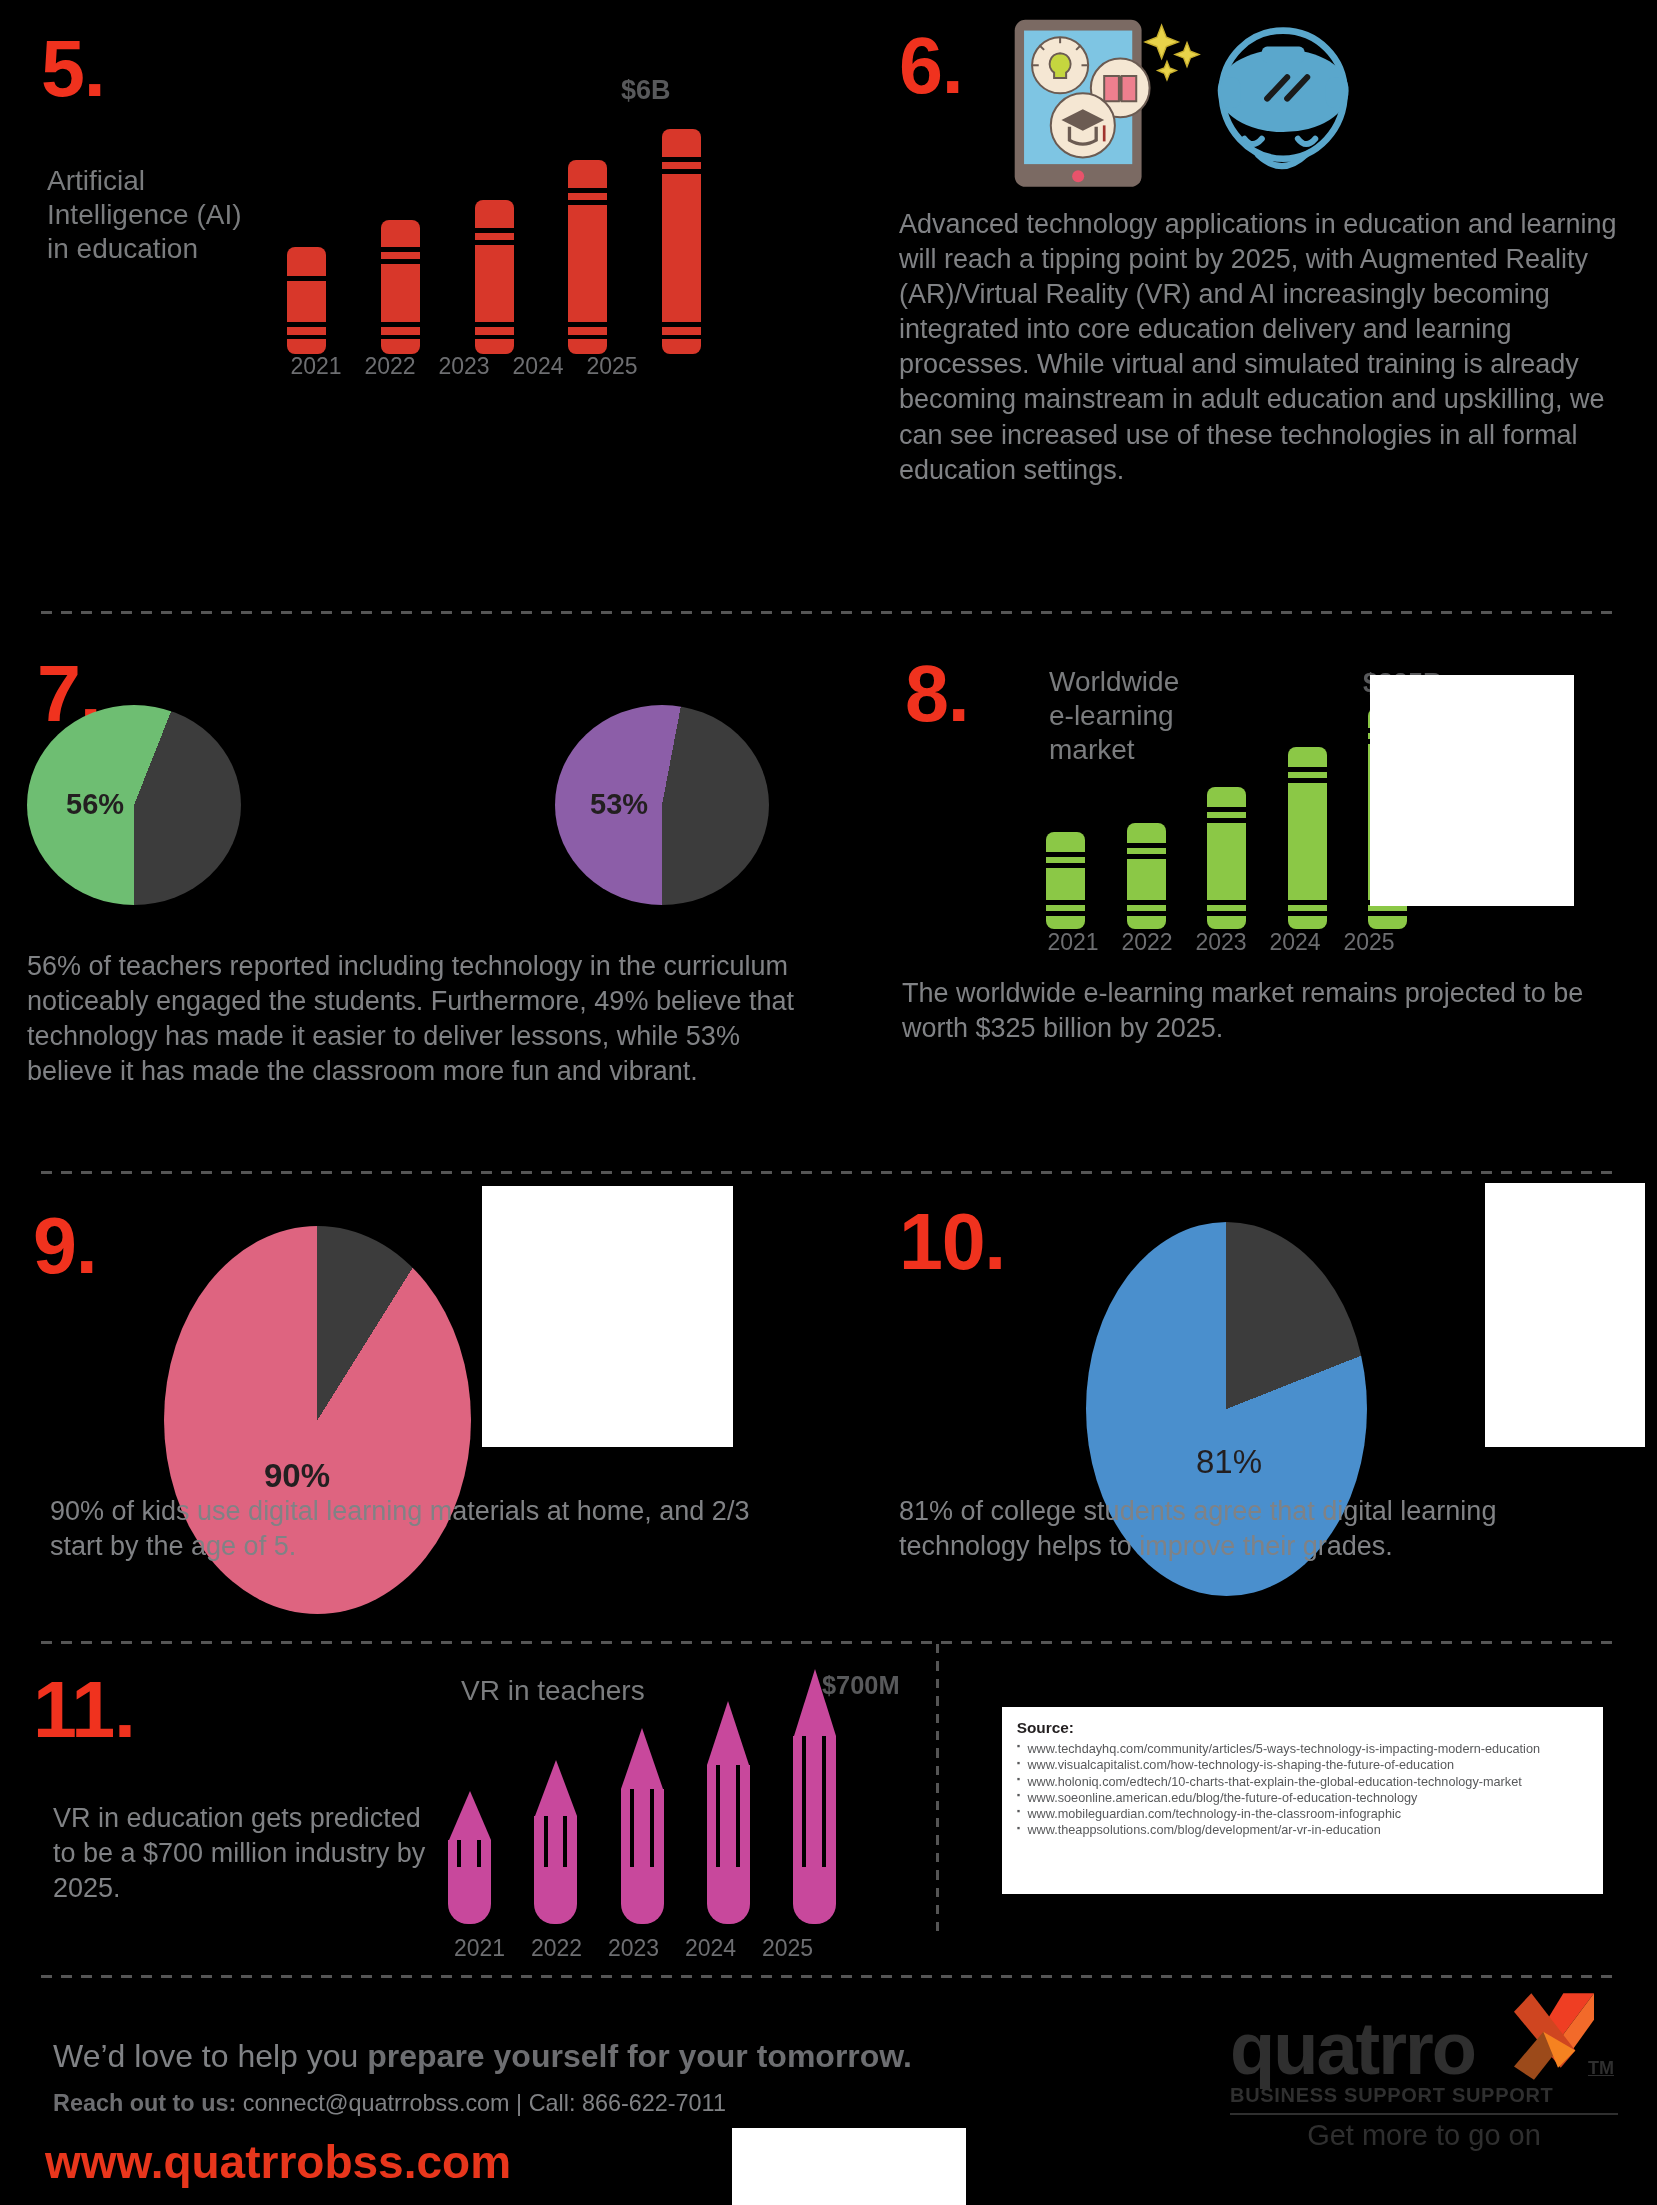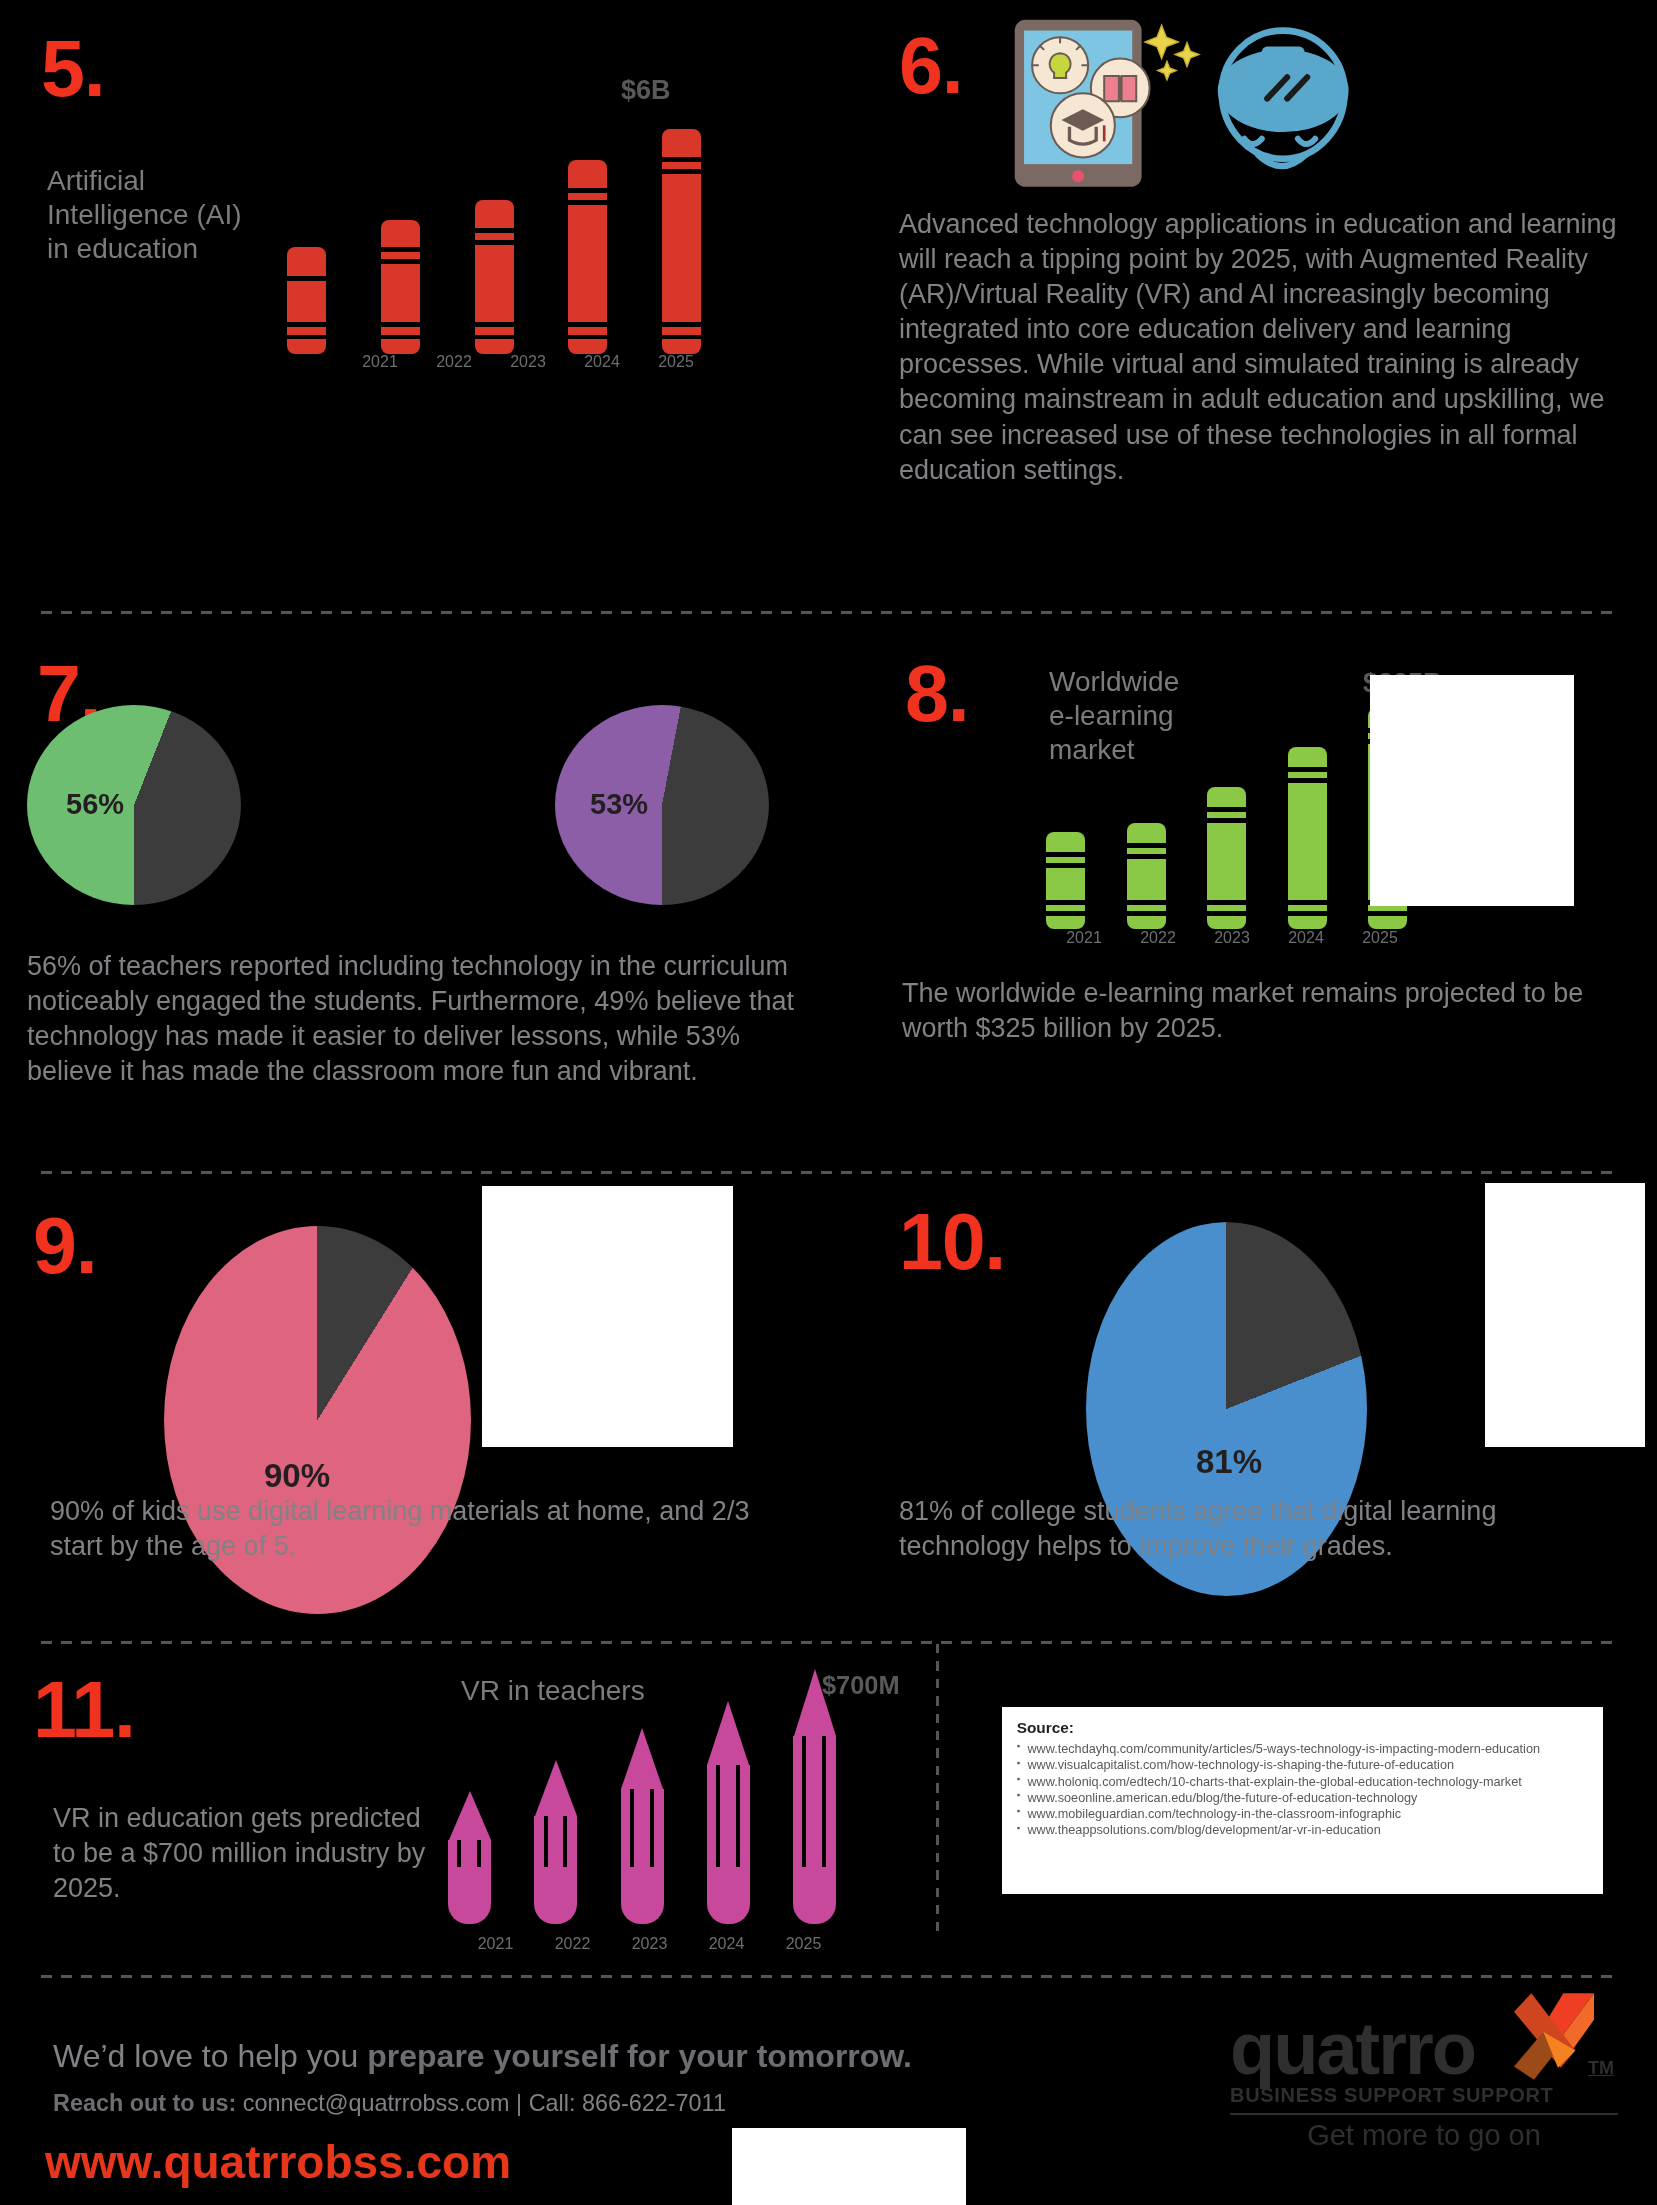--- a/index.html
+++ b/index.html
@@ -23,21 +23,21 @@
   #sec5-bars{position:absolute;left:287px;top:114px;width:414px;height:87px;}
   #sec5-val{position:absolute;left:621px;top:75px;font-size:27px;}
   #sec5-years{position:absolute;left:279px;top:353px;width:434px;}
   #sec5-body{position:absolute;left:41px;top:424px;width:742px;font-size:27px;}
 
   .barchart{position:absolute;display:flex;align-items:flex-end;justify-content:space-between;}
   .barcol{position:relative;display:flex;flex-direction:column;justify-content:flex-end;align-items:center;}
   .bar{position:relative;border-radius:8px;}
   .bar .seg{position:absolute;left:0;right:0;height:4.7px;background:#000;}
 
-  .yearrow{position:absolute;display:flex;justify-content:flex-end;font-size:16px;}
+  .yearrow{position:absolute;display:flex;justify-content:flex-start;font-size:23px;}
   .yearrow span{width:74px;text-align:center;}
 
   
   #sec6-num{position:absolute;left:899px;top:30px;font-size:79px;}
   #sec6-icons{position:absolute;left:996px;top:13.4px;width:374px;height:174px;}
   #sec6-body{position:absolute;left:899px;top:207px;width:735px;font-size:27px;}
 
   
   #sec7-num{position:absolute;left:37px;top:658px;font-size:79px;}
   #sec7-pies{position:absolute;left:27px;top:705px;width:769px;height:194px;}
@@ -55,21 +55,21 @@
 
   
   #sec9-num{position:absolute;left:33px;top:1210px;font-size:79px;}
   #sec9-pie{position:absolute;left:164px;top:1226px;width:307px;height:388px;border-radius:50%;}
   #sec9-pie .plabel{position:absolute;left:100px;top:231px;font-size:33px;font-weight:bold;color:#231f20;}
   #sec9-body{position:absolute;left:50px;top:1494px;width:708px;font-size:27px;}
 
   
   #sec10-num{position:absolute;left:899px;top:1206px;font-size:79px;}
   #sec10-pie{position:absolute;left:1086px;top:1222px;width:281px;height:374px;border-radius:50%;}
-  #sec10-pie .plabel{position:absolute;left:110px;top:221px;font-size:33px;font-weight:bold;color:#231f20;}
+  #sec10-pie .plabel{position:absolute;left:110px;top:221px;font-size:33px;font-weight:normal;color:#231f20;}
   #sec10-body{position:absolute;left:899px;top:1494px;width:708px;font-size:27px;}
 
   
   #sec11-num{position:absolute;left:33px;top:1674px;font-size:79px;}
   #sec11-body{position:absolute;left:53px;top:1801px;width:374px;font-size:27px;}
   #sec11-title{position:absolute;left:461px;top:1674px;font-size:28px;}
   #sec11-val{position:absolute;left:822px;top:1671px;font-size:25.4px;}
   #sec11-chart{position:absolute;left:448px;top:1657px;width:388px;height:267px;
                display:flex;align-items:flex-end;justify-content:space-between;}
   .pencil{position:relative;width:43px;display:flex;flex-direction:column;align-items:center;}

